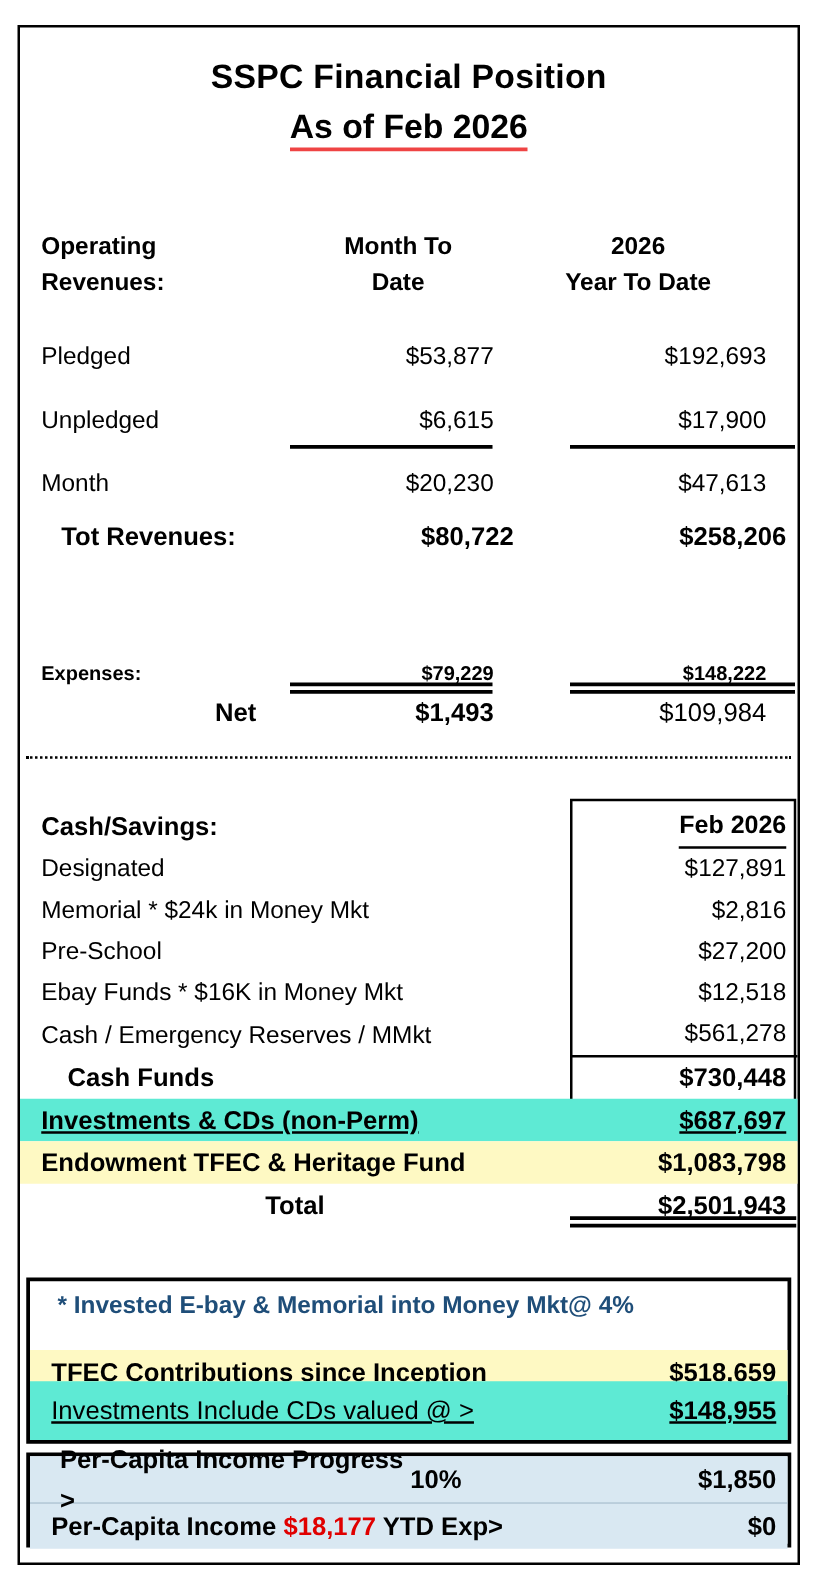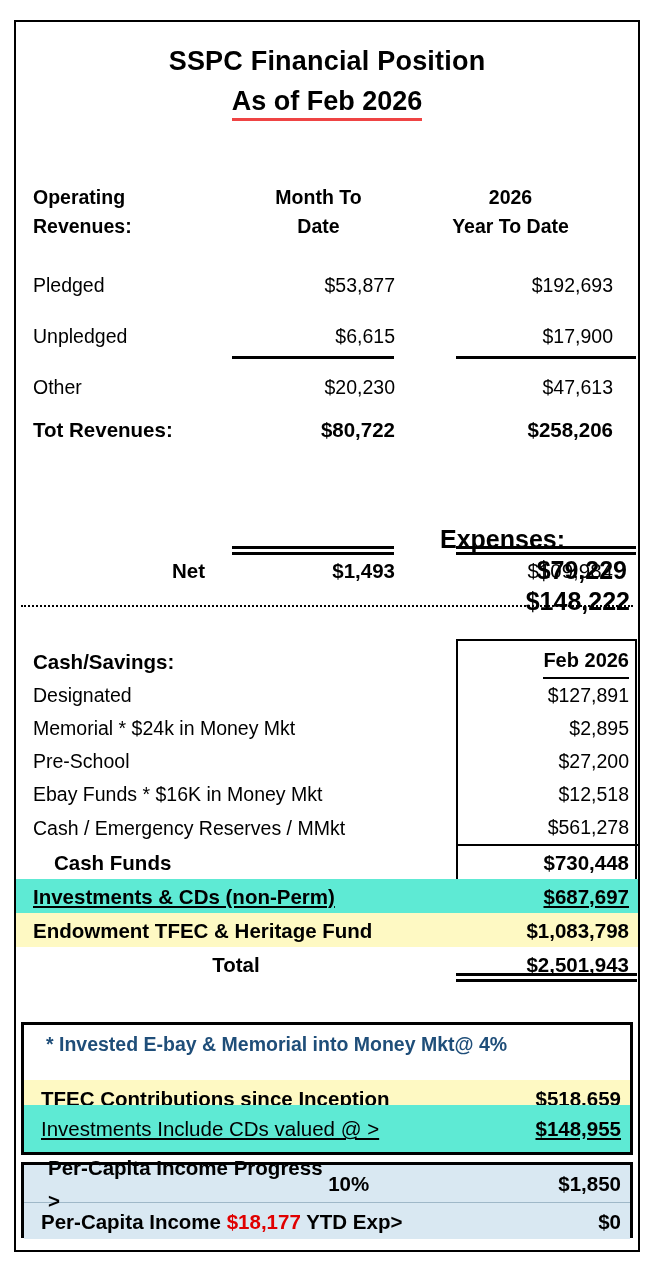--- a/index.html
+++ b/index.html
@@ -113,36 +113,36 @@
       <div class="c-label">Pledged</div>
       <div class="c-mtd">$53,877</div>
       <div class="c-ytd">$192,693</div>
     </div>
     <div class="row body-row">
       <div class="c-label">Unpledged</div>
       <div class="c-mtd">$6,615</div>
       <div class="c-ytd">$17,900</div>
     </div>
     <div class="row body-row">
-      <div class="c-label">Other</div>
+      <div class="c-label">Month</div>
       <div class="c-mtd">$20,230</div>
       <div class="c-ytd">$47,613</div>
     </div>
   </div>
 
   <div class="bar" style="left:216px; top:334px; width:162px;"></div>
   <div class="bar" style="left:440px; top:334px; width:180px;"></div>
 
-  <div class="row body-row bold" style="position:absolute; left:0; top:372px; width:100%; font-size:20.5px;">
+  <div class="row body-row bold" style="position:absolute; left:16px; top:372px; width:100%; font-size:20.5px;">
     <div class="c-label">Tot Revenues:</div>
     <div class="c-mtd">$80,722</div>
     <div class="c-ytd">$258,206</div>
   </div>
 
-  <div class="row body-row bold" style="position:absolute; left:0; top:482px; width:100%; font-size:25px;flex-direction:column;">
+  <div class="row body-row bold" style="position:absolute; left:0; top:482px; width:100%; font-size:16px;">
     <div class="c-label">Expenses:</div>
     <div class="c-mtd">$79,229</div>
     <div class="c-ytd">$148,222</div>
   </div>
 
   <div class="bar" style="left:216px; top:524px; width:162px; height:2.5px;"></div>
   <div class="bar" style="left:216px; top:530px; width:162px; height:2.5px;"></div>
   <div class="bar" style="left:440px; top:524px; width:180px; height:2.5px;"></div>
   <div class="bar" style="left:440px; top:530px; width:180px; height:2.5px;"></div>
 
@@ -162,21 +162,21 @@
       <div class="cash-label bold" style="font-size:20.5px;">Cash/Savings:</div>
       <div class="cash-val bold" style="font-size:20px;"><span class="feb-hdr-ul">Feb 2026</span></div>
     </div>
 
     <div class="cash-row">
       <div class="cash-label">Designated</div>
       <div class="cash-val">$127,891</div>
     </div>
     <div class="cash-row">
       <div class="cash-label">Memorial *    $24k in Money Mkt</div>
-      <div class="cash-val">$2,895</div>
+      <div class="cash-val">$2,816</div>
     </div>
     <div class="cash-row">
       <div class="cash-label">Pre-School</div>
       <div class="cash-val">$27,200</div>
     </div>
     <div class="cash-row">
       <div class="cash-label">Ebay Funds * $16K in Money Mkt</div>
       <div class="cash-val">$12,518</div>
     </div>
     <div class="cash-row">

